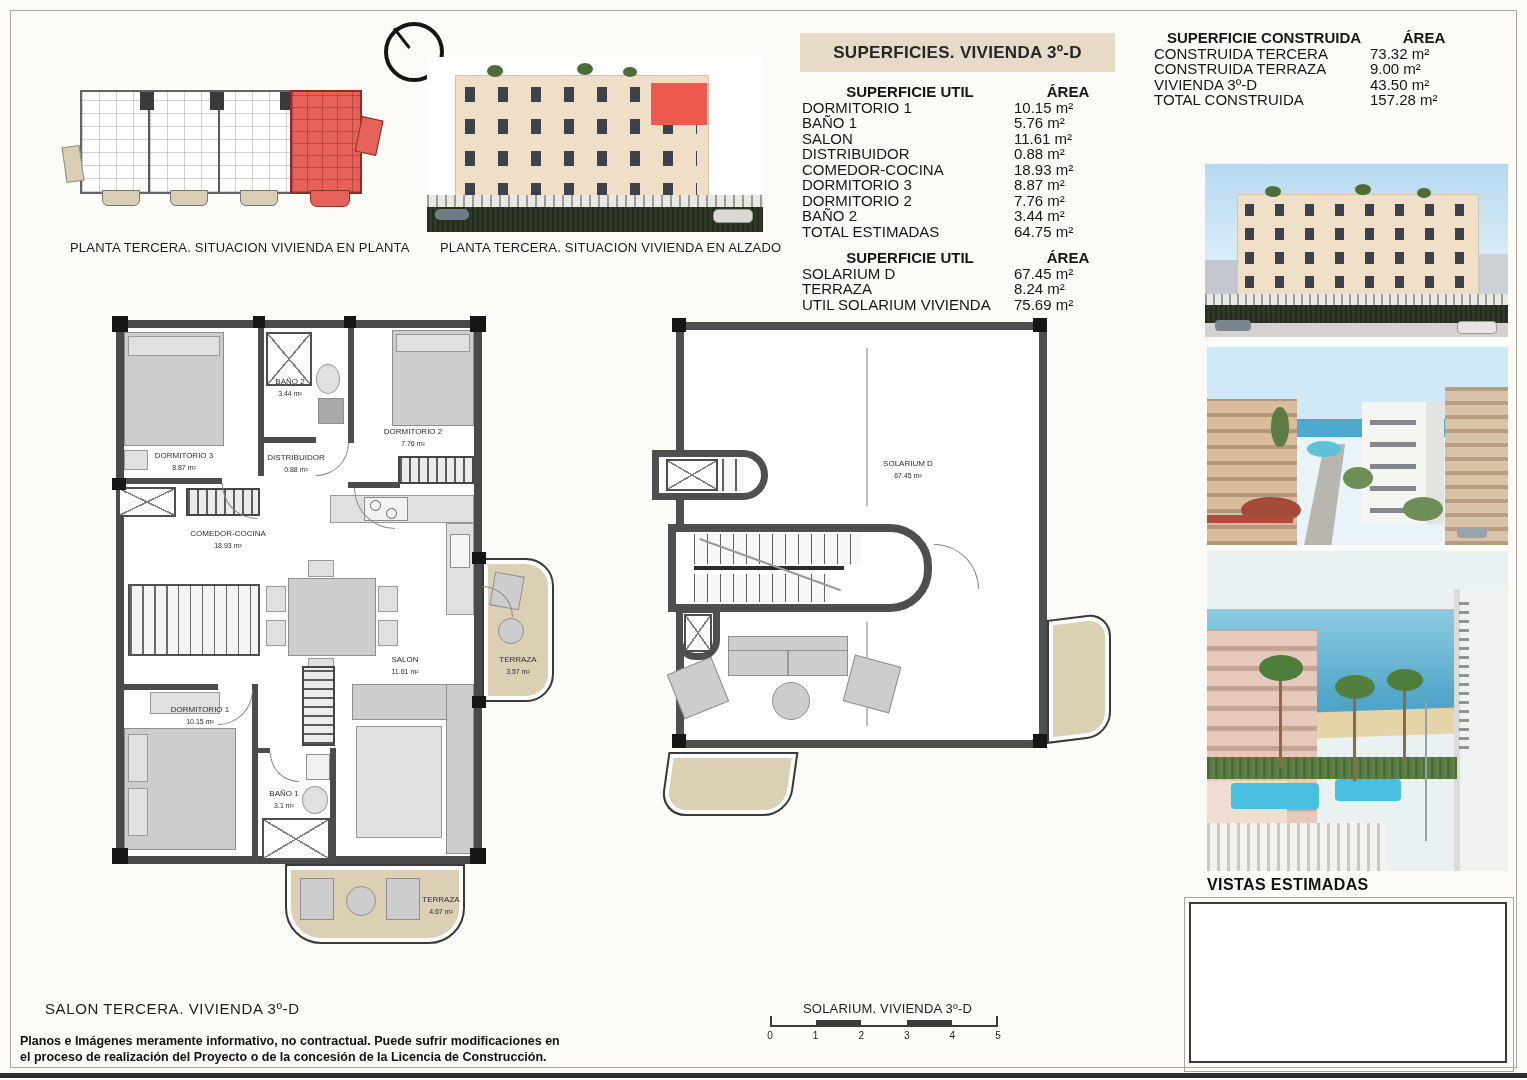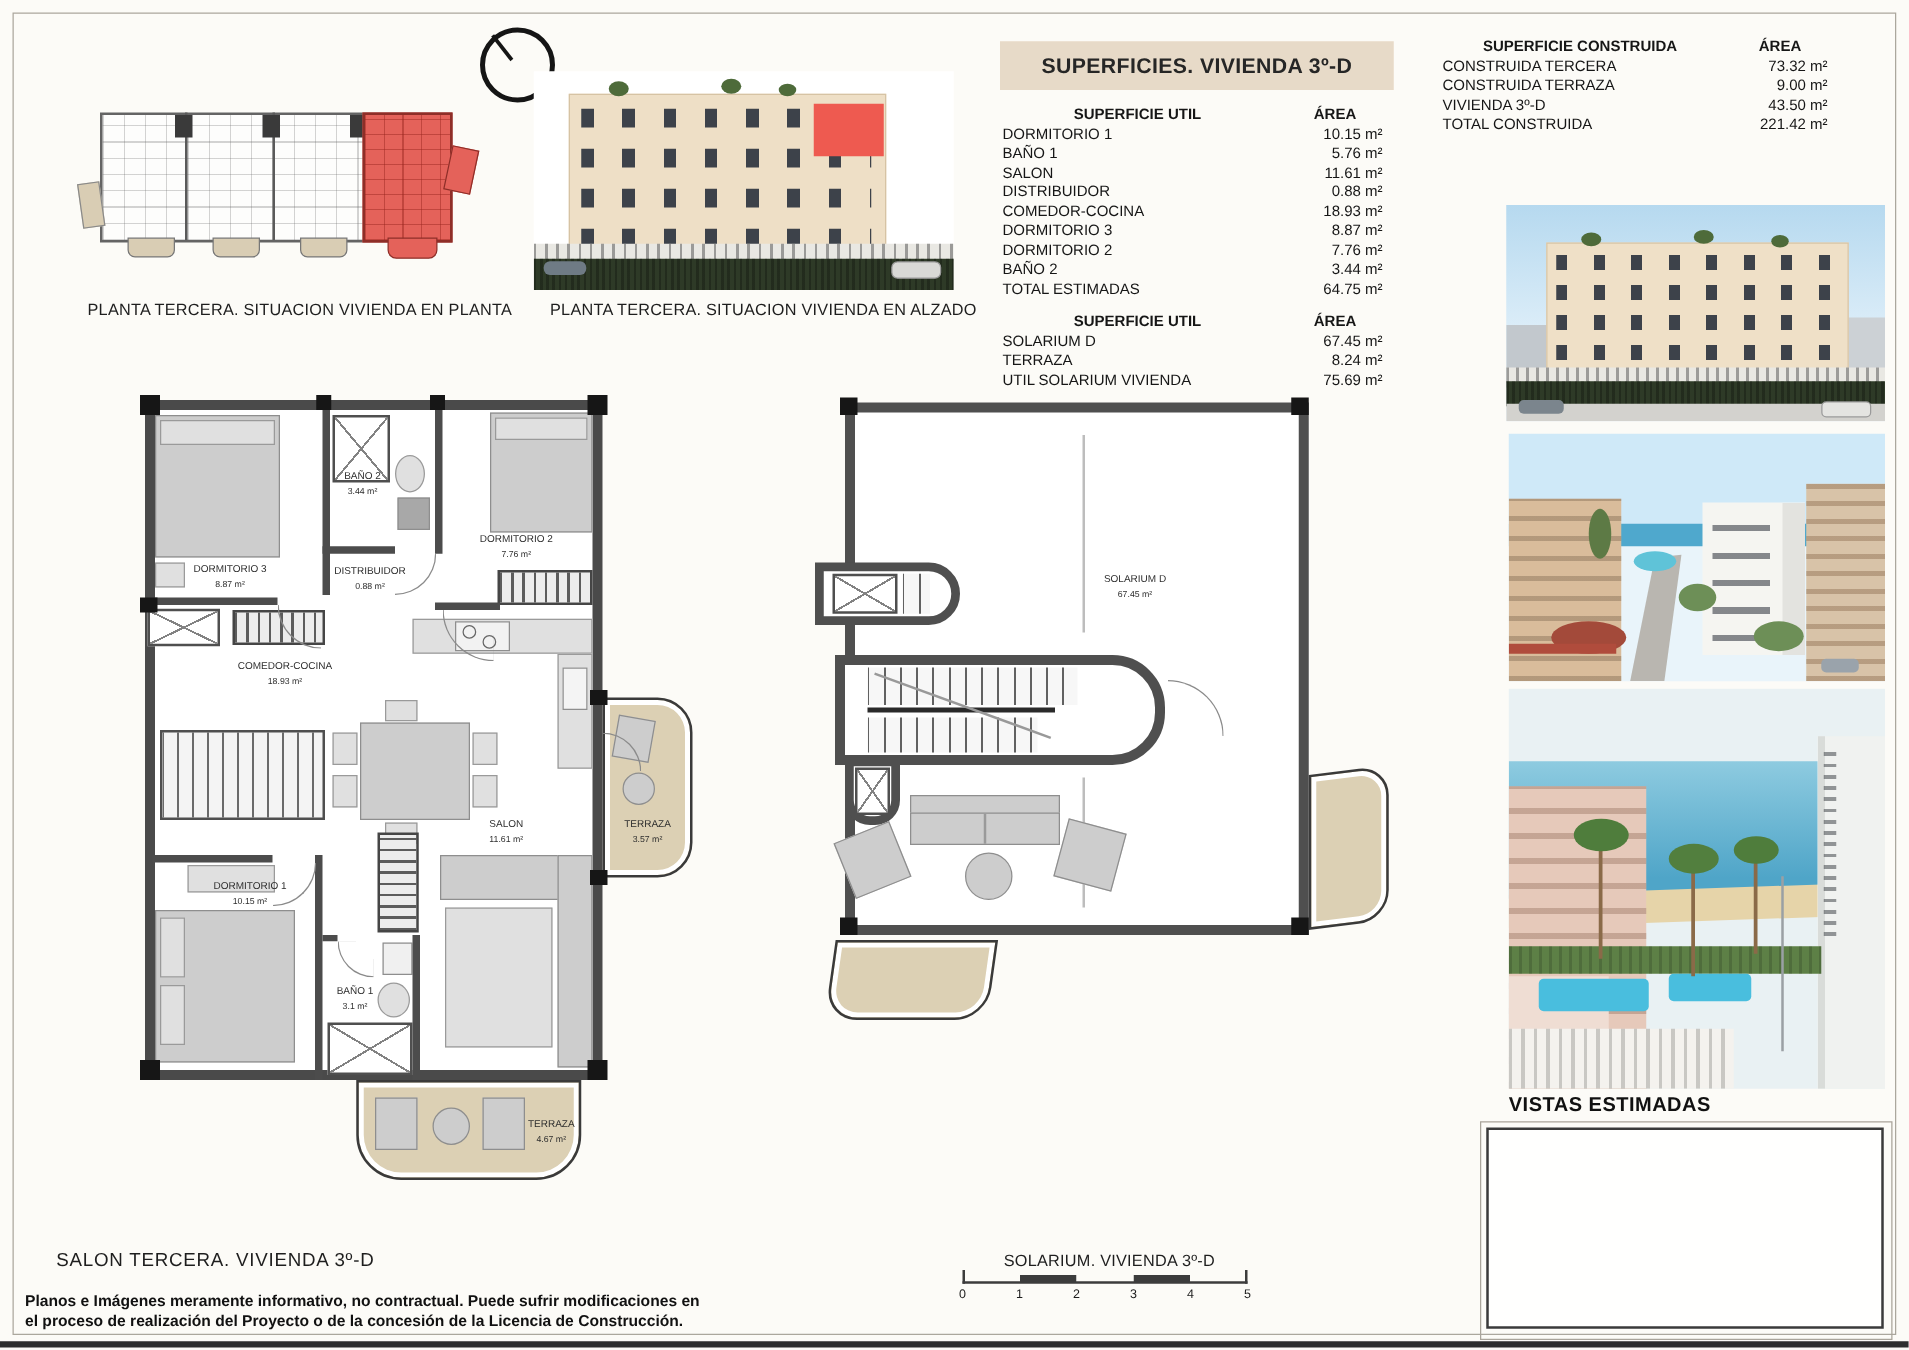--- a/index.html
+++ b/index.html
@@ -1,23 +1,23 @@
 <!DOCTYPE html>
 <html><head>
 <meta charset="utf-8">
 <style>
   html,body{margin:0;padding:0}
   body{width:1527px;height:1080px;position:relative;background:#fcfbf7;
        font-family:"Liberation Sans", sans-serif;overflow:hidden;color:#1c1c1c}
   .abs{position:absolute}
   .cap{position:absolute;font-size:13px;color:#1e1e1e;letter-spacing:.2px;white-space:nowrap}
-  .tbl{position:absolute;font-size:12px;color:#161616}
+  .tbl{position:absolute;font-size:15px;color:#161616}
   .tr{display:flex;height:15.5px;line-height:15.5px}
   .tr .c1{flex:1;padding-left:4px;white-space:nowrap}
-  .tr .c2{width:92px;text-align:right;padding-right:8px;white-space:nowrap}
+  .tr .c2{width:92px;padding-right:8px;white-space:nowrap}
   .th{font-weight:bold}
   .th .c1{text-align:center;padding-left:0}
   .th .c2{text-align:center;padding-right:0}
   .lbl{position:absolute;transform:translate(-50%,-50%);text-align:center;font-size:8px;
        line-height:12px;color:#2e2e2e;white-space:nowrap;z-index:6}
   .lbl .ar{font-size:7px}
   .wl{position:absolute;background:#4c4c4c;z-index:3}
   .blk{position:absolute;background:#161616;z-index:4}
   .fur{position:absolute;background:#cdcdcd;border:1px solid #8e8e8e;box-sizing:border-box;z-index:2}
   .fur2{position:absolute;background:#e0e0e0;border:1px solid #9a9a9a;box-sizing:border-box;z-index:2}
@@ -159,21 +159,21 @@
   <div class="tr">
       <span class="c1">CONSTRUIDA TERRAZA</span>
       <span class="c2">9.00 m²</span>
     </div>
   <div class="tr">
       <span class="c1">VIVIENDA 3º-D</span>
       <span class="c2">43.50 m²</span>
     </div>
   <div class="tr">
       <span class="c1">TOTAL CONSTRUIDA</span>
-      <span class="c2">221.42 m²</span>
+      <span class="c2">157.28 m²</span>
     </div>
 </div>
 
 <div class="owall" style="left:116px;top:320px;width:366px;height:544px"></div>
 <div class="blk" style="left:112px;top:316px;width:16px;height:16px"></div>
 <div class="blk" style="left:470px;top:316px;width:16px;height:16px"></div>
 <div class="blk" style="left:112px;top:848px;width:16px;height:16px"></div>
 <div class="blk" style="left:470px;top:848px;width:16px;height:16px"></div>
 <div class="blk" style="left:253px;top:316px;width:12px;height:12px"></div>
 <div class="blk" style="left:344px;top:316px;width:12px;height:12px"></div>

